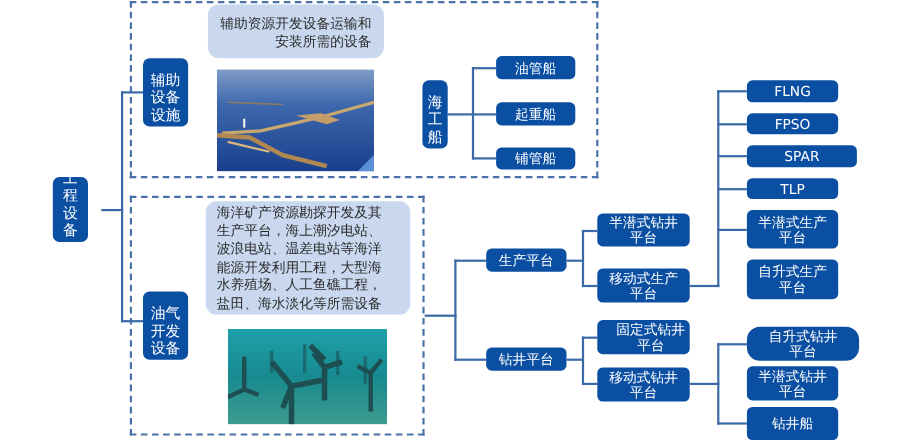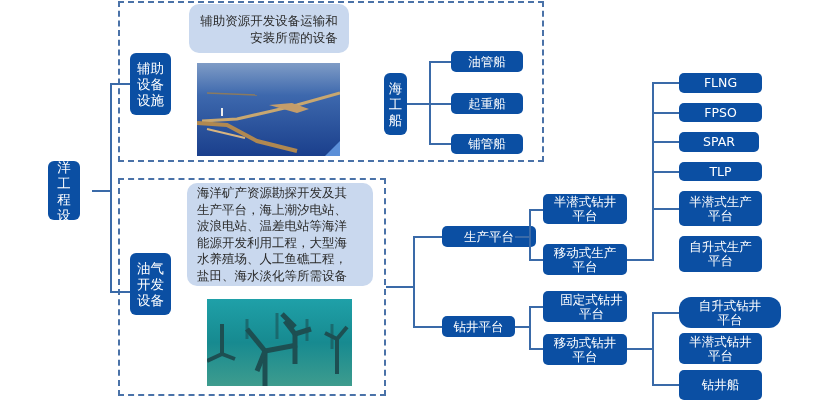--- a/index.html
+++ b/index.html
@@ -1,21 +1,21 @@
 <!DOCTYPE html>
 <html><head>
 <meta charset="utf-8">
 <style>
   html, body { margin: 0; padding: 0; background: #ffffff; }
   body { width: 815px; height: 402px; position: relative; overflow: hidden;
          font-family: "DejaVu Sans", "Liberation Sans", sans-serif; }
   .node { position: absolute; background: #0b4fa3; color: #ffffff; border-radius: 5px;
           display: flex; align-items: center; justify-content: center; text-align: center;
           font-size: 12.5px; line-height: 14px; box-sizing: border-box; padding: 0 3px; }
-  .node.vert { border-radius: 6px; font-size: 13.5px; line-height: 16px; padding: 2px 4px; }
+  .node.vert { border-radius: 6px; font-size: 13.5px; line-height: 16px; padding: 2px 4px; align-items: flex-end; }
   .node span { white-space: pre-line; }
   .line { position: absolute; background: #3a6aa8; }
   .dashed { position: absolute; border: 2px dashed #4a72a8; box-sizing: border-box; }
   .bubble { position: absolute; background: #c9d8ee; border-radius: 10px; color: #2a2a2a;
             box-sizing: border-box; display: flex; align-items: center; justify-content: center;
             text-align: right; }
   .bubble span { white-space: pre-line; }
   .photo { position: absolute; overflow: hidden; }
 </style>
 </head>
@@ -78,21 +78,21 @@
 <div class="node" style="left:451px;top:51px;width:72px;height:21px;">
   <span>油管船</span>
 </div>
 <div class="node" style="left:451px;top:93px;width:72px;height:21px;">
   <span>起重船</span>
 </div>
 <div class="node" style="left:451px;top:134px;width:72px;height:20px;">
   <span>铺管船</span>
 </div>
 
-<div class="node vert" style="left:130px;top:253px;width:41px;height:62px;">
+<div class="node vert" style="left:130px;top:265px;width:41px;height:62px;">
   <span>油气
 开发
 设备</span>
 </div>
 <div class="bubble" style="left:187px;top:183px;width:186px;height:103px;font-size:12.5px;line-height:16.5px;justify-content:flex-start;padding-left:10px;text-align:left;">
   <span>海洋矿产资源勘探开发及其
 生产平台，海上潮汐电站、
 波浪电站、温差电站等海洋
 能源开发利用工程，大型海
 水养殖场、人工鱼礁工程，
@@ -133,21 +133,21 @@
         <path d="M15 55 L28 60"></path>
     </g>
   </svg>
 </div>
 
 <div class="line" style="left:386px;top:286px;width:29px;height:2px;"></div>
 <div class="line" style="left:413px;top:236px;width:2px;height:92px;"></div>
 <div class="line" style="left:413px;top:236px;width:29px;height:2px;"></div>
 <div class="line" style="left:413px;top:326px;width:29px;height:2px;"></div>
 
-<div class="node" style="left:442px;top:226px;width:94px;height:21px;">
+<div class="node" style="left:442px;top:226px;width:73px;height:21px;">
   <span>生产平台</span>
 </div>
 <div class="node" style="left:442px;top:316px;width:73px;height:21px;">
   <span>钻井平台</span>
 </div>
 
 <div class="line" style="left:515px;top:236px;width:16px;height:2px;"></div>
 <div class="line" style="left:529px;top:209px;width:2px;height:52px;"></div>
 <div class="line" style="left:529px;top:209px;width:14px;height:2px;"></div>
 <div class="line" style="left:529px;top:259px;width:14px;height:2px;"></div>
@@ -168,21 +168,21 @@
 <div class="line" style="left:652px;top:141px;width:27px;height:2px;"></div>
 <div class="line" style="left:652px;top:171px;width:27px;height:2px;"></div>
 <div class="line" style="left:652px;top:208px;width:27px;height:2px;"></div>
 
 <div class="node" style="left:679px;top:73px;width:83px;height:20px;">
   <span>FLNG</span>
 </div>
 <div class="node" style="left:679px;top:103px;width:83px;height:19px;">
   <span>FPSO</span>
 </div>
-<div class="node" style="left:679px;top:132px;width:80px;height:20px;">
+<div class="node" style="left:679px;top:132px;width:100px;height:20px;">
   <span>SPAR</span>
 </div>
 <div class="node" style="left:679px;top:162px;width:83px;height:19px;">
   <span>TLP</span>
 </div>
 <div class="node" style="left:679px;top:191px;width:83px;height:35px;">
   <span>半潜式生产
 平台</span>
 </div>
 <div class="node" style="left:679px;top:236px;width:83px;height:36px;">

